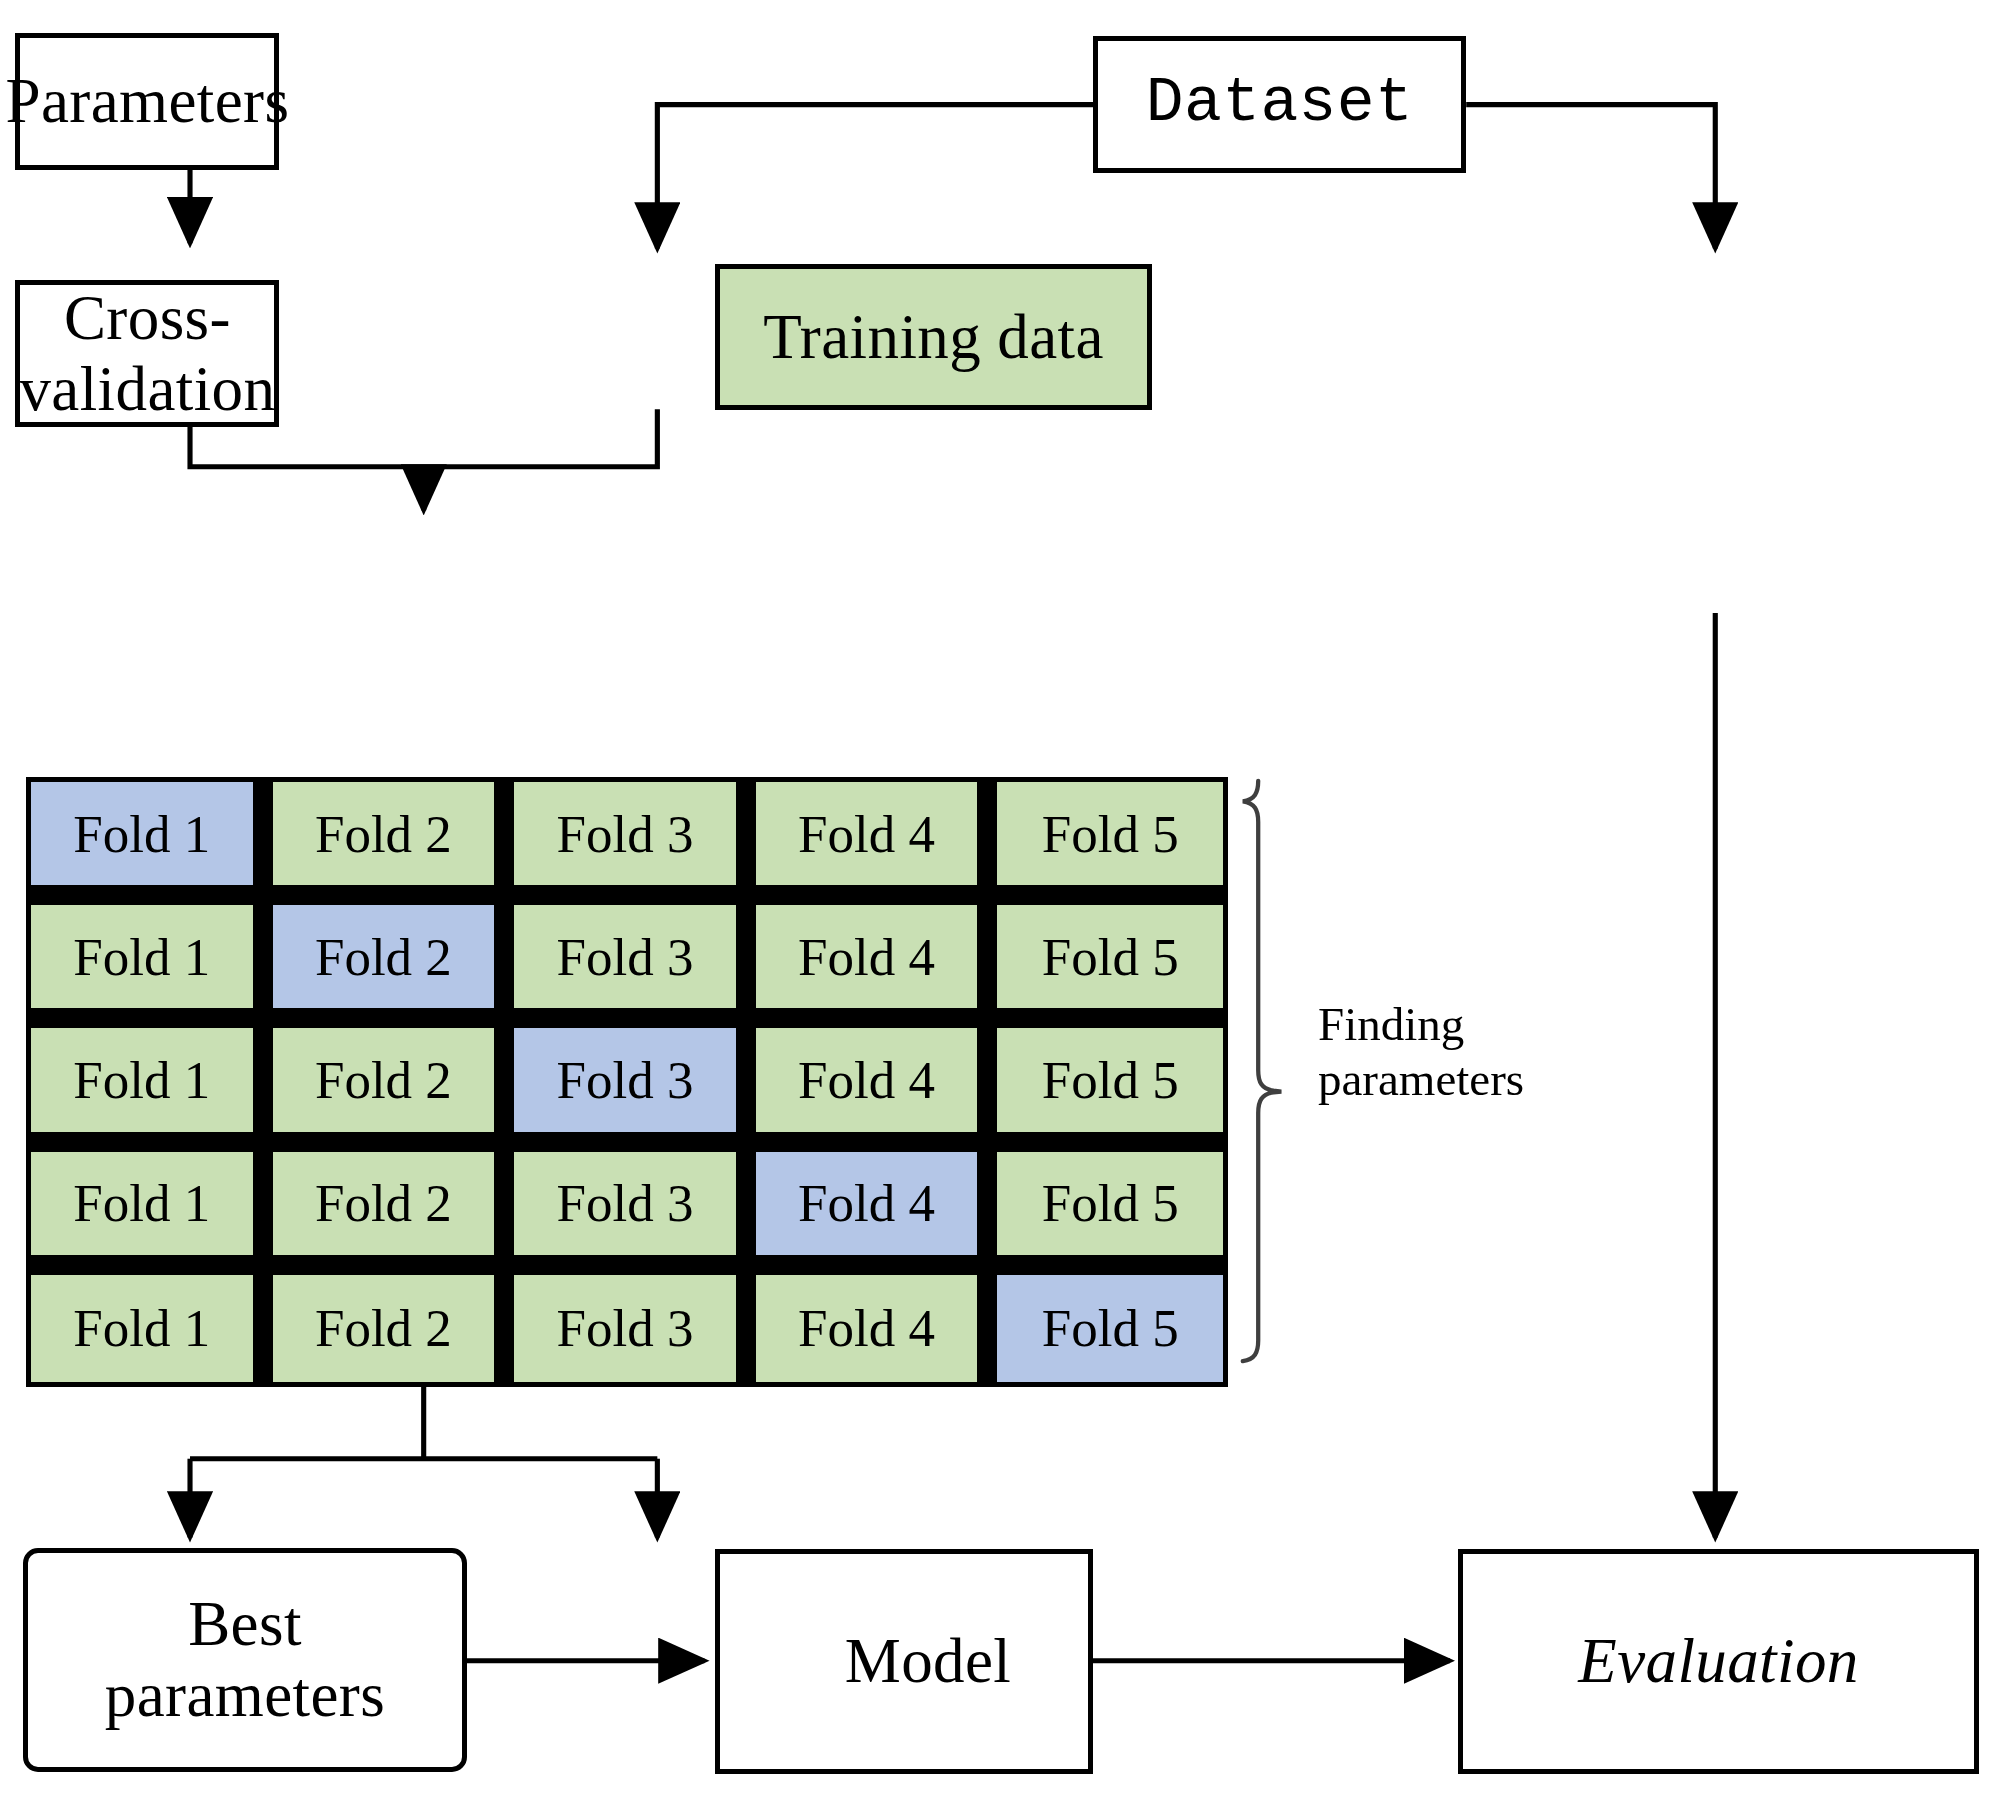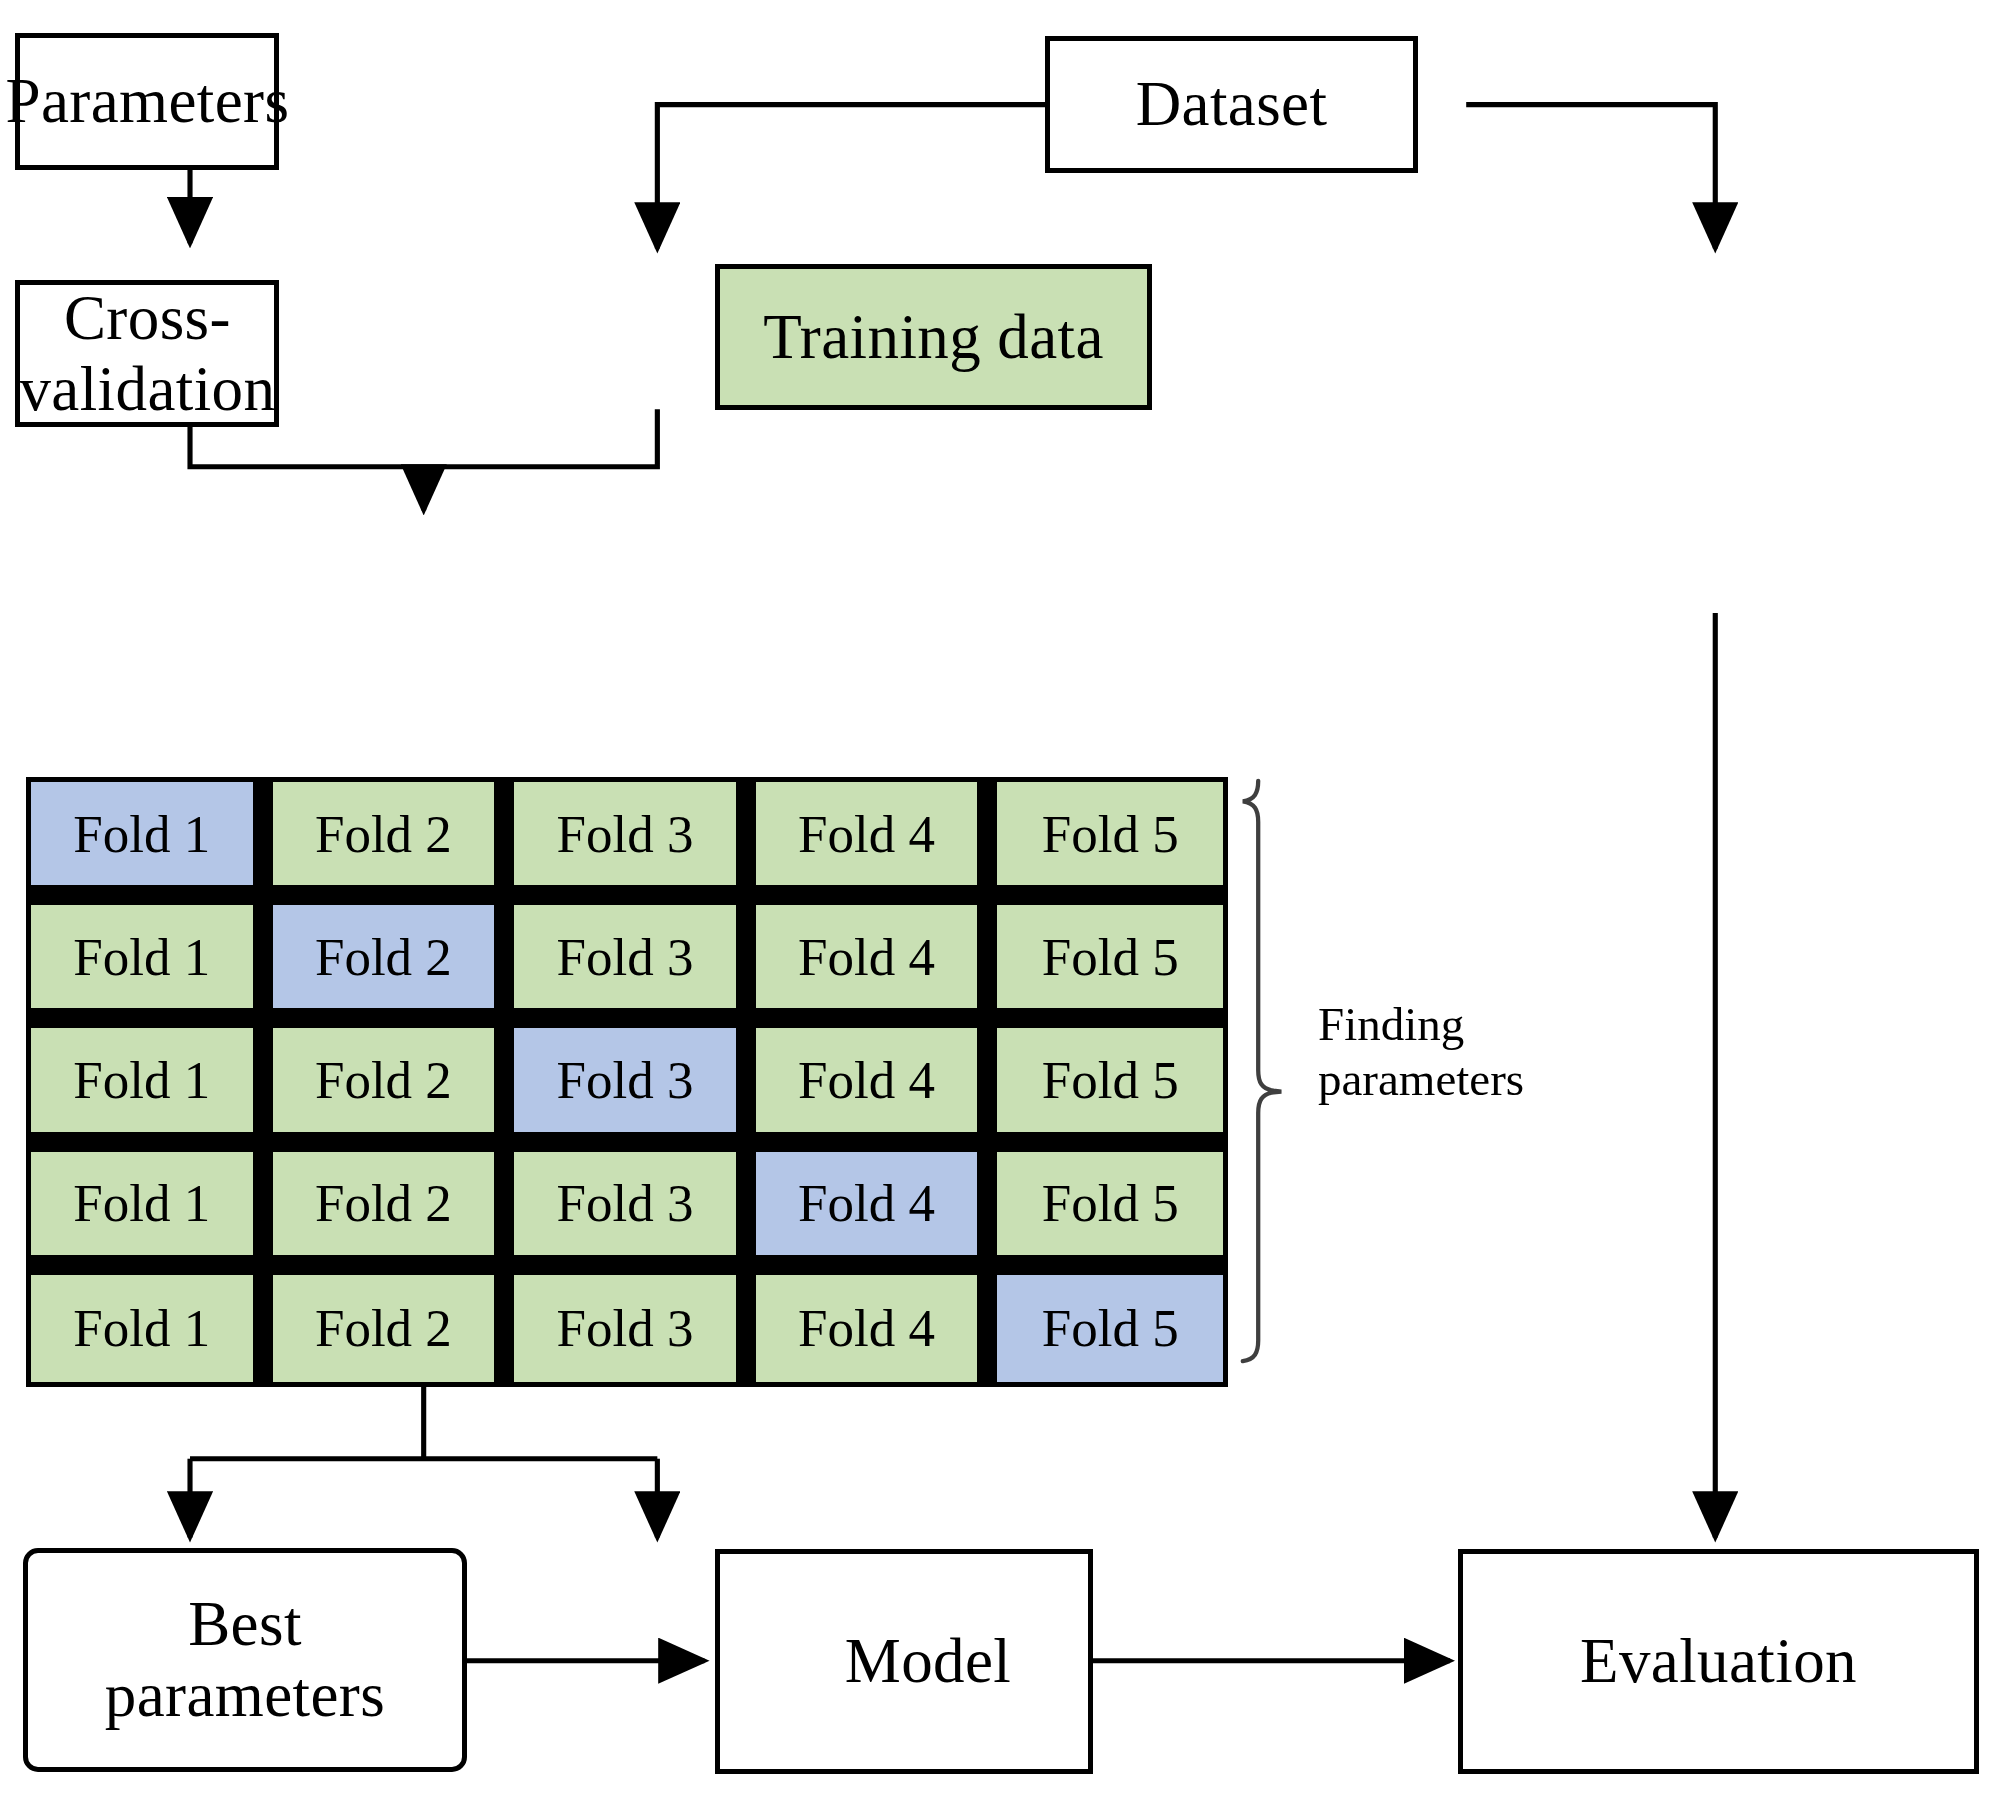--- a/index.html
+++ b/index.html
@@ -130,21 +130,21 @@
                C1474,1278 1470,1286 1470,1300
                L1470,1566
                C1470,1580 1466,1588 1452,1590" stroke="#3f3f3f" stroke-width="5" fill="none" stroke-linecap="round"></path>
     </g>
   </svg>
 
   <div class="node" style="left:15.4px; top:33px; width:264px; height:137px;">
     <span class="label">Parameters</span>
   </div>
 
-  <div class="node" style="left:1045px; top:36px; width:373px; height:137px;">
+  <div class="node" style="left:1093px; top:36px; width:373px; height:137px;font-family:Liberation Mono, monospace;">
     <span class="label">Dataset</span>
   </div>
 
   <div class="node" style="left:15.4px; top:280px; width:264px; height:147px;">
     <span class="label">Cross-
 validation</span>
   </div>
 
   <div class="node" style="left:715px; top:264px; width:437px; height:146px; background:#c9e0b4;">
     <span class="label">Training  data</span>
@@ -234,18 +234,18 @@
 
   <div class="node" style="left:23px; top:1548px; width:444px; height:224px;border-radius:15px;">
     <span class="label">Best
 parameters</span>
   </div>
 
   <div class="node" style="left:715px; top:1549px; width:378px; height:225px;padding-left:48px;">
     <span class="label">Model</span>
   </div>
 
-  <div class="node" style="left:1458px; top:1549px; width:521px; height:225px;">
+  <div class="node" style="left:1458px; top:1549px; width:521px; height:225px;font-style:italic;">
     <span class="label">Evaluation</span>
   </div>
 
 </div>
 
 
 </body></html>

